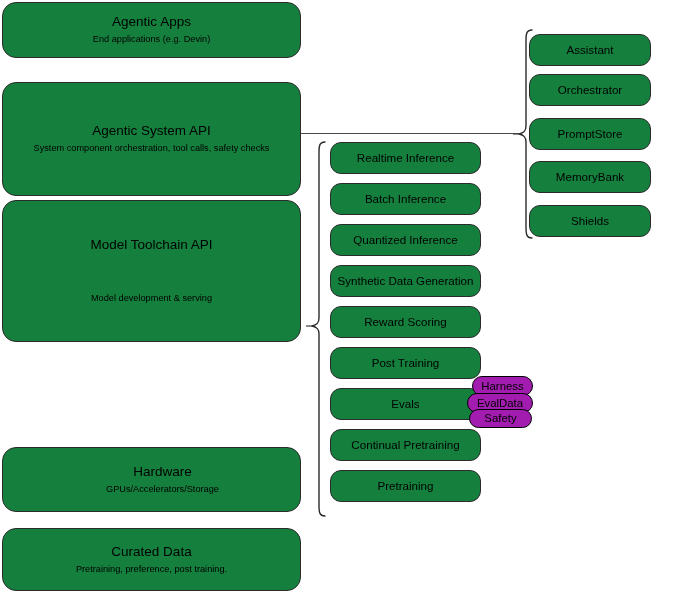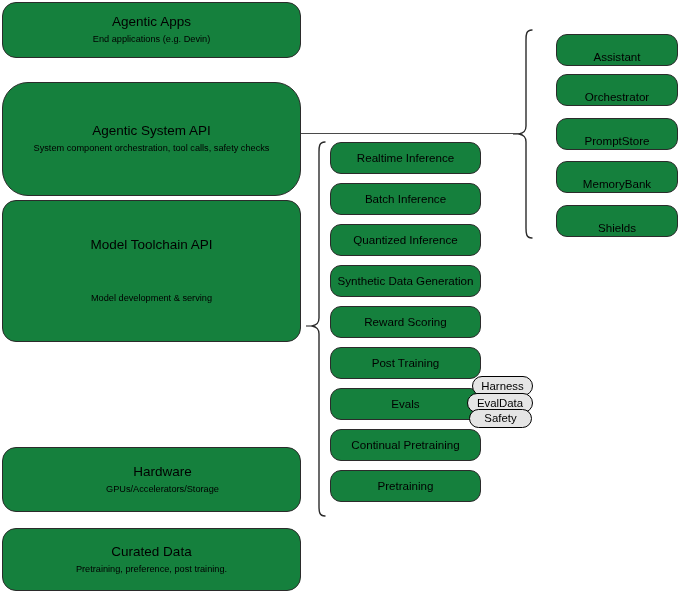--- a/index.html
+++ b/index.html
@@ -56,36 +56,35 @@
     width: 151px;
     height: 32px;
     border-radius: 11px;
     border-width: 1.4px;
     justify-content: center;
   }
   .cap-box .title { font-size: 11.6px; }
 
   
   .comp-box {
-    left: 556px;
+    left: 529px;
     width: 122px;
     height: 32px;
     border-radius: 11px;
     border-width: 1.4px;
-    justify-content: flex-end;
   }
   .comp-box .title { font-size: 11.6px; }
 
   
   .pill {
     position: absolute;
     box-sizing: border-box;
     border: 1.6px solid #000000;
     border-radius: 11px;
-    background: #e5e5e5;
+    background: #a21caf;
     display: flex;
     align-items: center;
     justify-content: center;
     font-size: 11.4px;
     line-height: 11px;
     white-space: nowrap;
     z-index: 8;
   }
 
   
@@ -105,21 +104,21 @@
 </head>
 <body>
 
 <div id="canvas">
 
   <div class="box layer-box" style="top:2px;height:56px;">
     <div class="title">Agentic Apps</div>
     <div class="subtitle">End applications (e.g. Devin)</div>
   </div>
 
-  <div class="box layer-box" style="top:82px;height:114px;border-radius:26px;">
+  <div class="box layer-box" style="top:82px;height:114px;">
     <div class="title">Agentic System API</div>
     <div class="subtitle">System component orchestration, tool calls, safety checks</div>
   </div>
 
   <div class="box layer-box" style="top:200px;height:142px;gap:36px;">
     <div class="title">Model Toolchain API</div>
     <div class="subtitle">Model development &amp; serving</div>
   </div>
 
 

